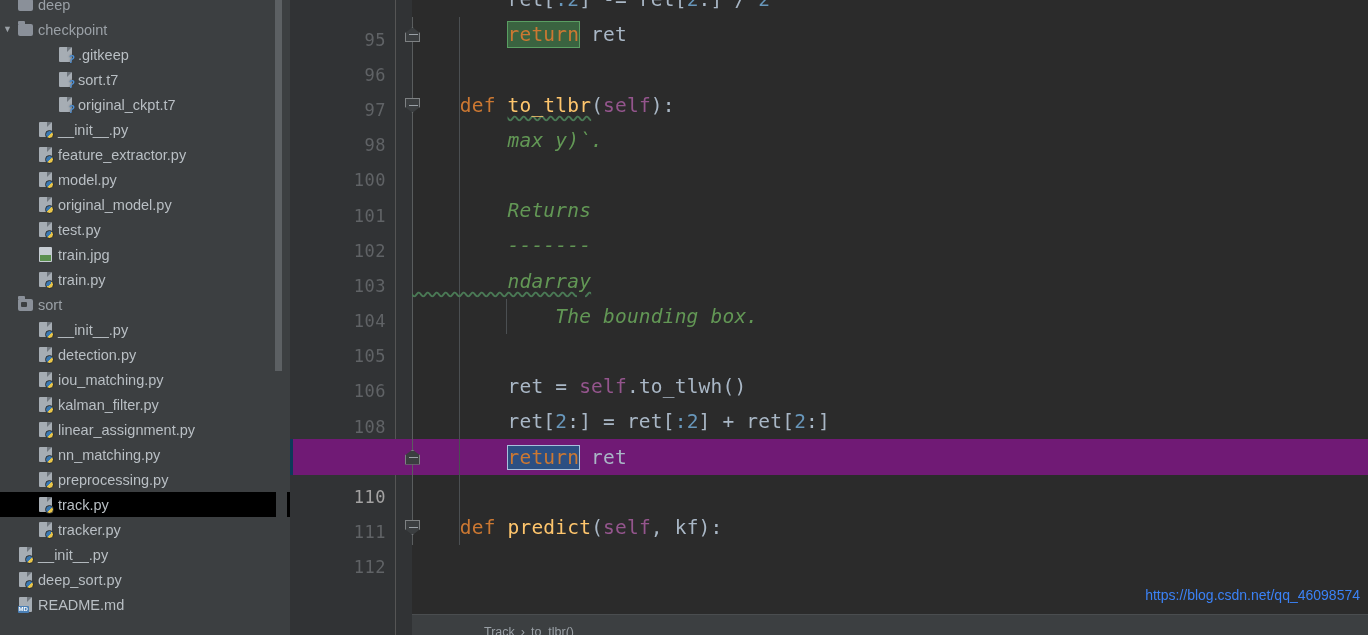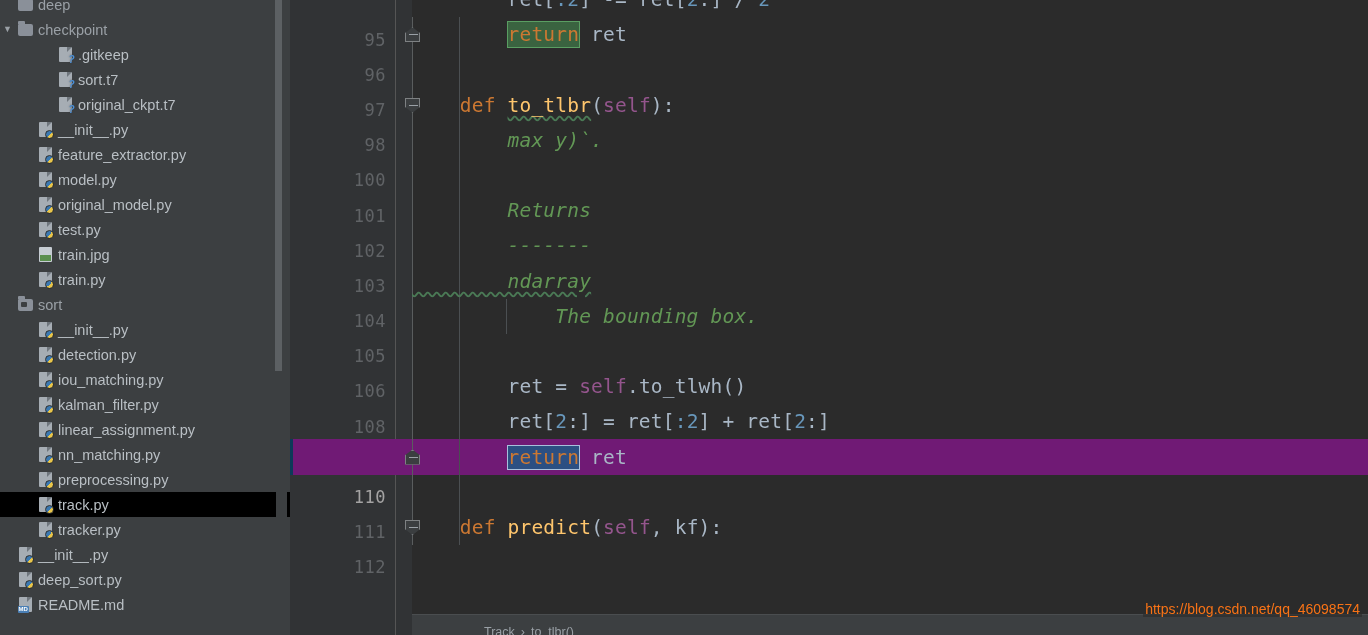--- a/index.html
+++ b/index.html
@@ -144,23 +144,23 @@
     padding-left:72px; overflow:hidden;
   }
   #breadcrumb .bc {
     font-family:"Liberation Sans", sans-serif; font-size:12.5px; color:#9aa0a6;
     position:relative; top:7px;
   }
   #bc-sep { margin:0 6px; color:#73797e; }
   #bottom-sep { position:absolute; left:122px; bottom:20px; width:100%; height:1px; background:#4a4d4f; }
 
   #watermark {
-    position:absolute; right:6px; bottom:18px;
+    position:absolute; right:6px; bottom:32px;
     font-family:"Liberation Sans", sans-serif;
-    font-size:14px; color:#f97316;
+    font-size:14px; color:#3b82f6;
     background:rgba(43,43,43,0.65);
     padding:0 2px;
   }
 </style>
 </head>
 <body>
 
 <div id="app">
 
   <div id="sidebar">

